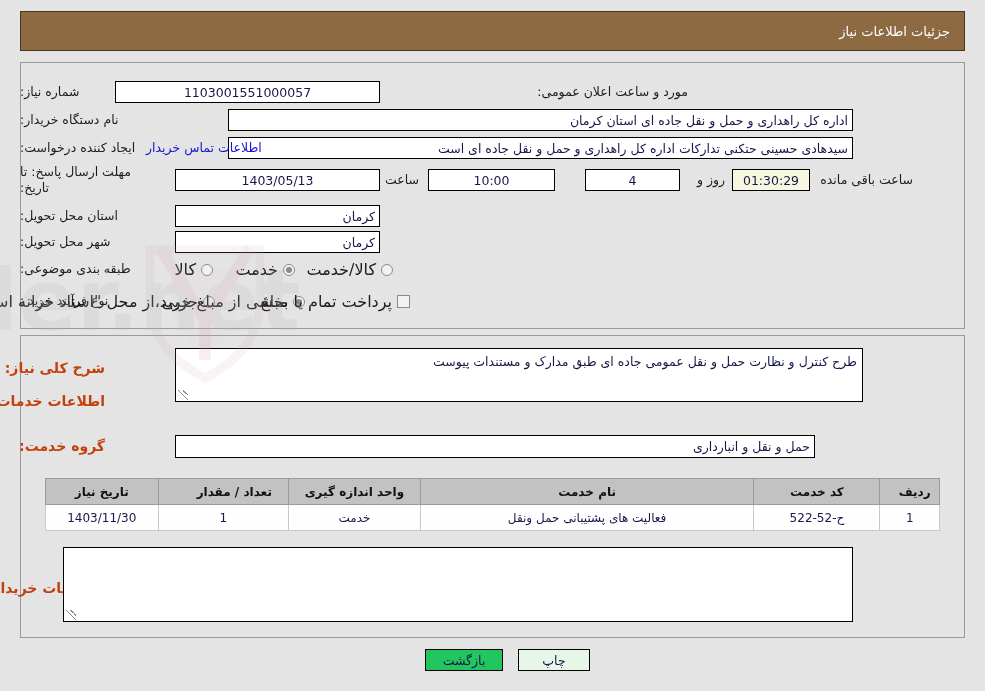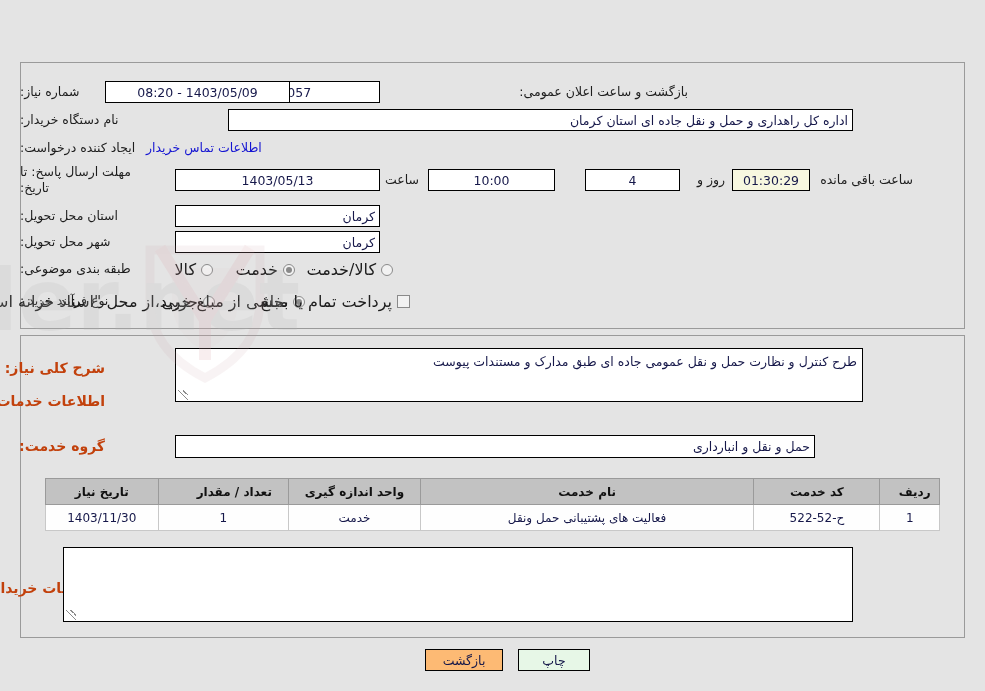--- a/index.html
+++ b/index.html
@@ -195,55 +195,58 @@
     border: 1px solid #000;
     font-size: 12.5px;
     color: #16184a;
     display: flex;
     align-items: center;
     justify-content: center;
     cursor: pointer;
     height: 22px;
   }
   .btn-print  { background: #e7f7e7; }
-  .btn-back   { background: #fdba74; }
+  .btn-back   { background: #22c55e; }
 </style>
 </head>
 <body>
 
 <div id="page">
 
   <svg class="watermark" viewBox="0 0 985 691">
     <g fill="#c9a0a6" opacity="0.55">
       <path d="M150 250 L260 250 L260 300 Q260 350 205 378 Q150 350 150 300 Z" fill="none" stroke="#c9a0a6" stroke-width="9"></path>
       <path d="M172 268 L238 268 L238 300 Q238 334 205 352 Q172 334 172 300 Z" fill="#c9a0a6" opacity="0.35"></path>
     </g>
     <g fill="#b8b8b8" opacity="0.85" font-family="DejaVu Sans, sans-serif" font-size="86" font-weight="bold">
       <text x="300" y="330">AnaTender.net</text>
     </g>
     <g stroke="#d9a7ad" stroke-width="12" fill="none" opacity="0.85">
       <path d="M160 248 L205 320 L250 248"></path>
       <path d="M205 320 L205 360"></path>
     </g>
   </svg>
 
+  <div class="titlebar">
+    <span>جزئیات اطلاعات نیاز</span>
+  </div>
 
   <div class="panel" id="panel-top"></div>
 
   <div class="lbl" style="right:875px; top:84px; width:90px;">شماره نیاز:</div>
   <div class="fld ctr" style="right:605px; top:81px; width:265px; height:22px;">1103001551000057</div>
 
-  <div class="lbl" style="right:297px; top:84px; width:170px; text-align:right;">بازگشت و ساعت اعلان عمومی:</div>
-
-  <div class="fld ctr" style="left:105px; top:81px; width:185px; height:22px;">1403/05/09 - 08:20</div>
+  <div class="lbl" style="right:297px; top:84px; width:170px; text-align:right;">مورد و ساعت اعلان عمومی:</div>
+
 
   <div class="lbl" style="right:855px; top:112px; width:110px;">نام دستگاه خریدار:</div>
   <div class="fld rt" style="left:228px; top:109px; width:625px; height:22px;">اداره کل راهداری و حمل و نقل جاده ای استان کرمان</div>
 
   <div class="lbl" style="right:845px; top:140px; width:120px;">ایجاد کننده درخواست:</div>
+  <div class="fld rt" style="left:228px; top:137px; width:625px; height:22px;">سیدهادی حسینی حتکنی تدارکات اداره کل راهداری و حمل و نقل جاده ای است</div>
   <div class="link" style="left:118px; top:140px;">اطلاعات تماس خریدار</div>
 
   <div class="lbl" style="right:845px; top:164px; width:120px;">مهلت ارسال پاسخ: تا تاریخ:</div>
   <div class="fld ctr" style="right:605px; top:169px; width:205px; height:22px;">1403/05/13</div>
   <div class="inline-txt" style="right:566px; top:172px;">ساعت</div>
   <div class="fld ctr" style="right:430px; top:169px; width:127px; height:22px;">10:00</div>
   <div class="fld ctr" style="right:305px; top:169px; width:95px; height:22px;">4</div>
   <div class="inline-txt" style="right:260px; top:172px;">روز و</div>
   <div class="fld ctr cream" style="right:175px; top:169px; width:78px; height:22px;">01:30:29</div>
   <div class="inline-txt" style="right:72px; top:172px;">ساعت باقی مانده</div>

